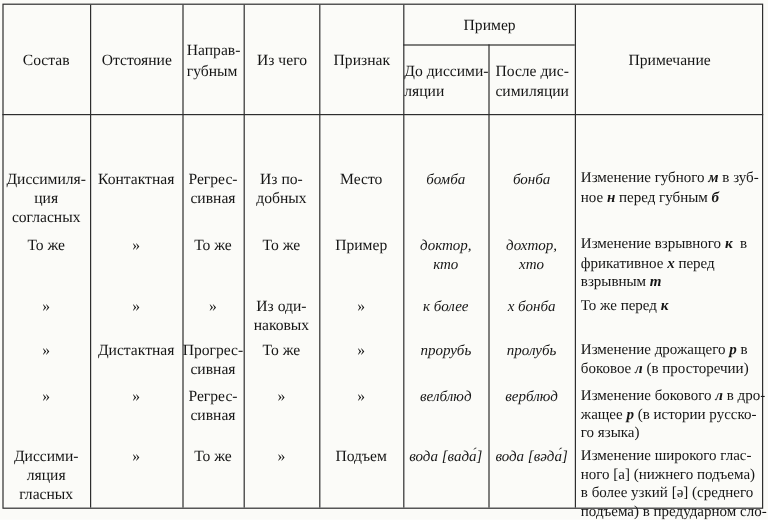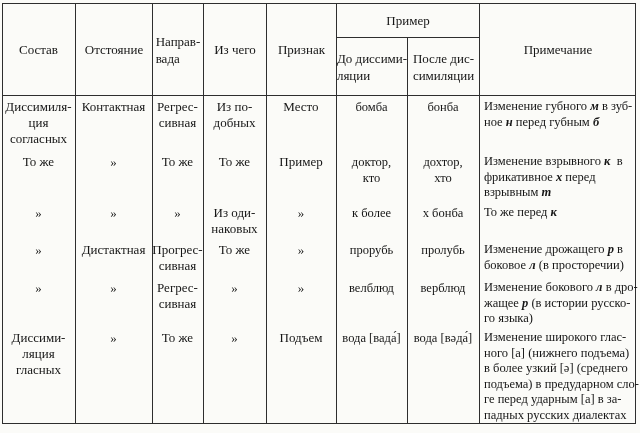--- a/index.html
+++ b/index.html
@@ -32,32 +32,32 @@
   .hc3{left:153px;top:4px;width:50px;height:91px}
   .hc4{left:204px;top:4px;width:62px;height:91px}
   .hc5{left:267px;top:4px;width:69px;height:91px}
   .hc-primer{left:337px;top:4px;width:142px;height:33px}
   .hc-do{left:337px;top:38px;width:70px;height:57px}
   .hc-posle{left:408px;top:38px;width:71px;height:57px}
   .hc8{left:480px;top:4px;width:156px;height:91px}
 
   .cell{
     position:absolute;white-space:pre;text-align:center;
-    font-size:13px;line-height:16px;
+    font-size:13px;line-height:16px;margin-top:42px;
   }
   .c1{left:2px;width:73px}
   .c2{left:75px;width:77px}
   .c3{left:152px;width:51px}
   .c4{left:203px;width:63px}
   .c5{left:266px;width:70px}
   .c6{left:336px;width:71px}
   .c7{left:407px;width:72px}
   .c8{left:484px;width:150px;text-align:left;font-size:12.5px;line-height:15.5px}
   .r1{top:99px}.r2{top:154px}.r3{top:205px}.r4{top:242px}.r5{top:280px}.r6{top:330px}
-  .ex{font-size:12.5px}
+  .ex{font-style:italic;font-size:12.5px}
   .bi{font-style:italic;font-weight:bold}
 </style>
 </head>
 <body>
 
 <div class="page">
   <div class="tborder"></div>
 
   <div class="vline v1"></div>
   <div class="vline v2"></div>
@@ -65,21 +65,21 @@
   <div class="vline v4"></div>
   <div class="vline v5"></div>
   <div class="vline v6"></div>
   <div class="vline v7"></div>
   <div class="hline h-header"></div>
   <div class="hline h-primer"></div>
 
   <div class="hcell hc1">Состав</div>
   <div class="hcell hc2">Отстояние</div>
   <div class="hcell hc3">Направ-
-вада</div>
+губным</div>
   <div class="hcell hc4">Из чего</div>
   <div class="hcell hc5">Признак</div>
   <div class="hcell hc-primer">Пример</div>
   <div class="hcell hc-do">До диссими-
 ляции</div>
   <div class="hcell hc-posle">После дис-
 симиляции</div>
   <div class="hcell hc8">Примечание</div>
 
   <div class="cell c1 r1">Диссимиля-

